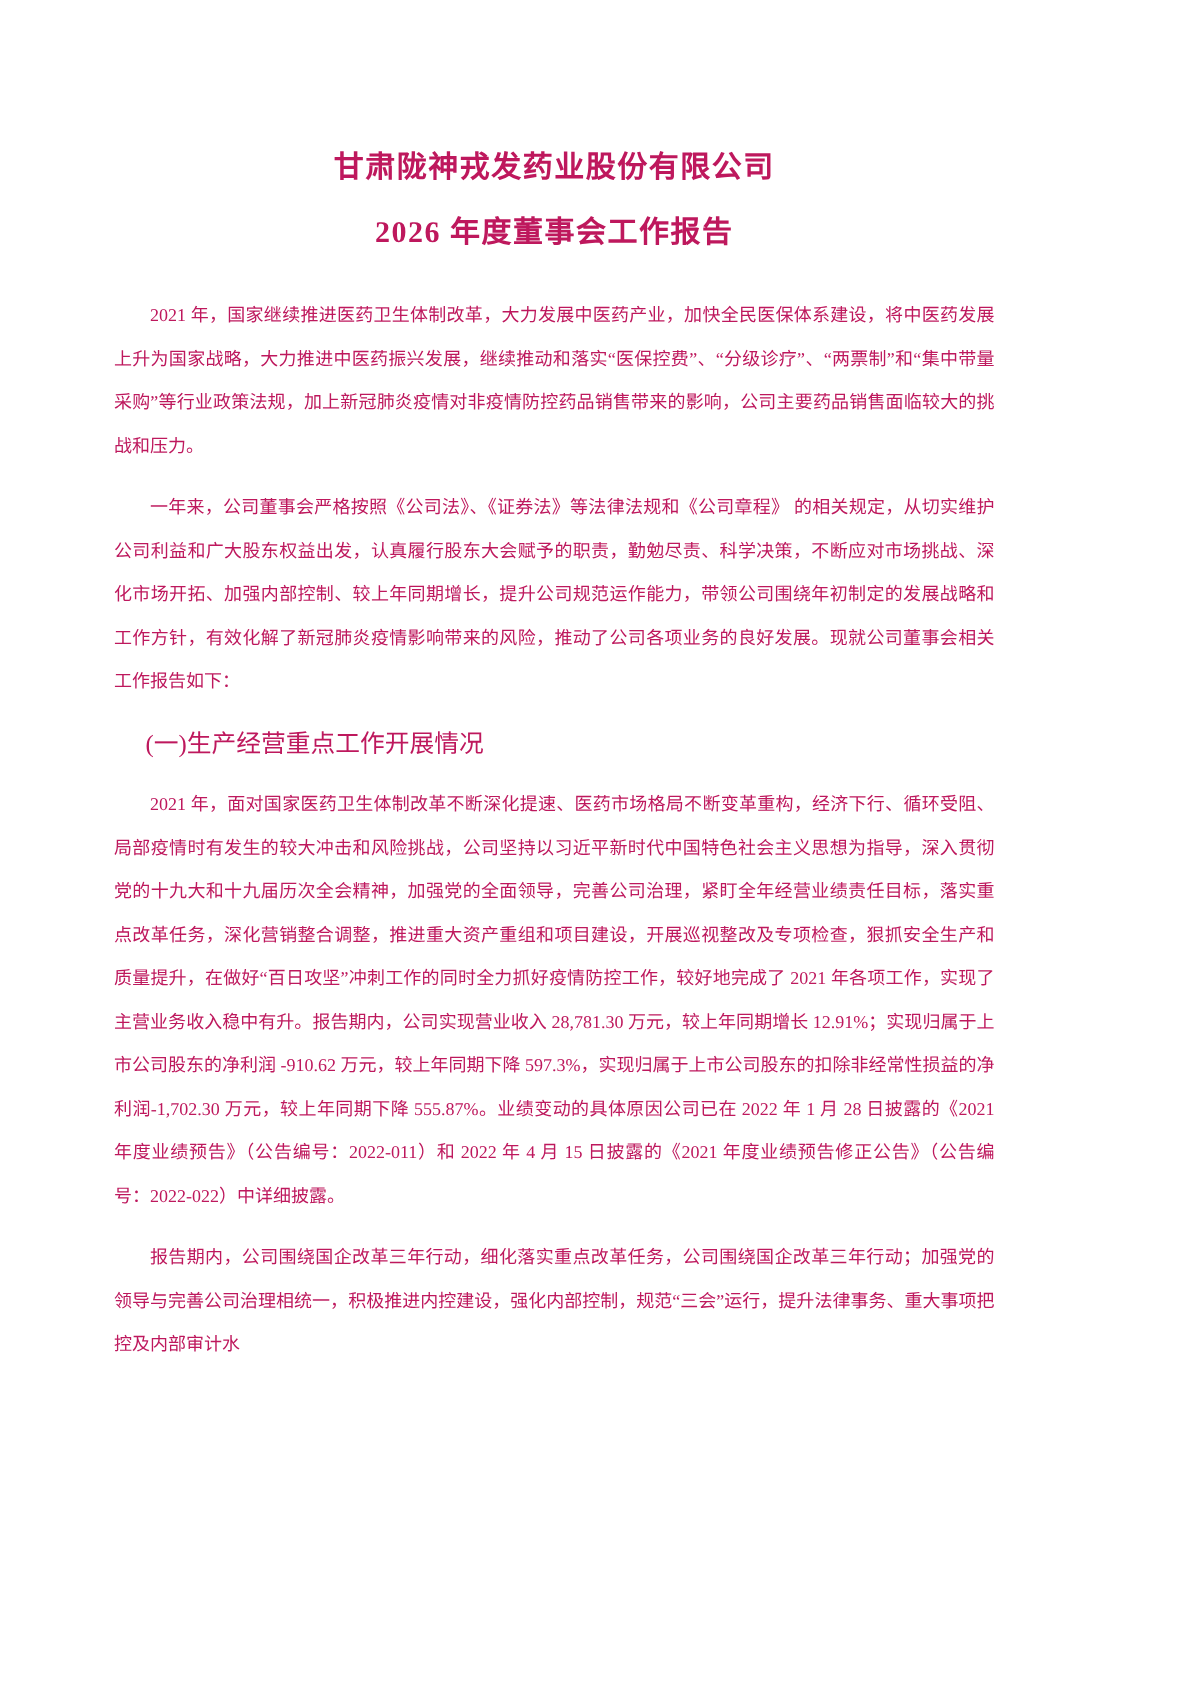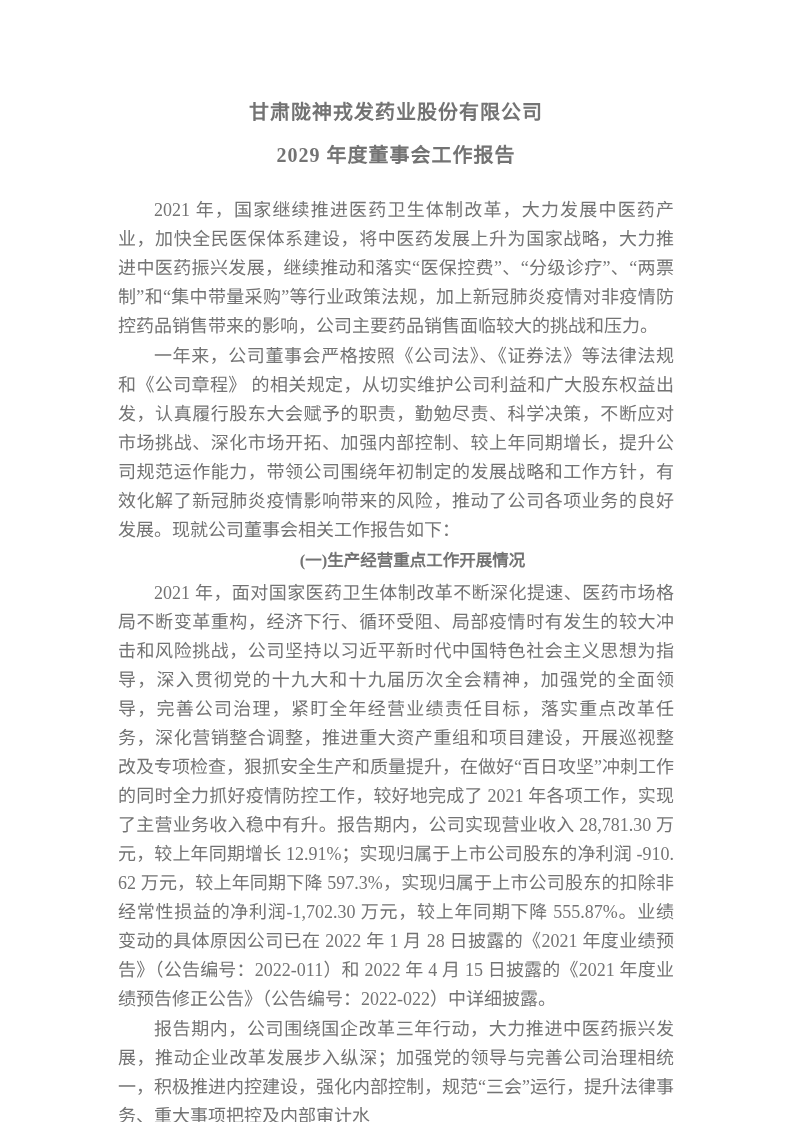--- a/index.html
+++ b/index.html
@@ -7,71 +7,71 @@
     padding: 0;
     background: #ffffff;
   }
   .page {
     position: relative;
     width: 793px;
     height: 1122px;
     margin: 0 auto;
     background: #ffffff;
     box-sizing: border-box;
-    padding: 97px 118px 40px 117px;
+    padding: 97px 118px 40px 64px;
     font-family: "Liberation Serif", "DejaVu Serif", serif;
-    color: #737373;
+    color: #be185d;
     overflow: hidden;
   }
   .doc-title {
     font-size: 20px;
     line-height: 30px;
     font-weight: bold;
     text-align: center;
     margin: 0 0 13px 0;
     letter-spacing: 1px;
   }
   .doc-title.second {
     margin-bottom: 26px;
   }
   .body-par {
-    font-size: 18px;
+    font-size: 12px;
     line-height: 29px;
     text-align: justify;
     text-justify: inter-ideograph;
     text-indent: 2em;
-    margin: 1px;
+    margin: 12px;
     word-break: break-all;
   }
   .heading-center {
     font-size: 16px;
     line-height: 29px;
     font-weight: bold;
     text-align: center;
     margin: 8px 0 13px 0;
   }
   .heading-sub {
     font-size: 16.5px;
     line-height: 29px;
-    font-weight: bold;
-    text-align: center;
+    font-weight: normal;
+    text-align: left;
     text-indent: 2em;
     margin: 0 0 4px 0;
   }
 </style>
 </head>
 <body>
 
 <div class="page">
   <h1 class="doc-title">甘肃陇神戎发药业股份有限公司</h1>
-  <h2 class="doc-title second">2029 年度董事会工作报告</h2>
+  <h2 class="doc-title second">2026 年度董事会工作报告</h2>
 
   <p class="body-par">2021 年，国家继续推进医药卫生体制改革，大力发展中医药产业，加快全民医保体系建设，将中医药发展上升为国家战略，大力推进中医药振兴发展，继续推动和落实“医保控费”、“分级诊疗”、“两票制”和“集中带量采购”等行业政策法规，加上新冠肺炎疫情对非疫情防控药品销售带来的影响，公司主要药品销售面临较大的挑战和压力。</p>
 
   <p class="body-par">一年来，公司董事会严格按照《公司法》、《证券法》等法律法规和《公司章程》 的相关规定，从切实维护公司利益和广大股东权益出发，认真履行股东大会赋予的职责，勤勉尽责、科学决策，不断应对市场挑战、深化市场开拓、加强内部控制、较上年同期增长，提升公司规范运作能力，带领公司围绕年初制定的发展战略和工作方针，有效化解了新冠肺炎疫情影响带来的风险，推动了公司各项业务的良好发展。现就公司董事会相关工作报告如下：</p>
 
 
   <h4 class="heading-sub">(一)生产经营重点工作开展情况</h4>
 
   <p class="body-par">2021 年，面对国家医药卫生体制改革不断深化提速、医药市场格局不断变革重构，经济下行、循环受阻、局部疫情时有发生的较大冲击和风险挑战，公司坚持以习近平新时代中国特色社会主义思想为指导，深入贯彻党的十九大和十九届历次全会精神，加强党的全面领导，完善公司治理，紧盯全年经营业绩责任目标，落实重点改革任务，深化营销整合调整，推进重大资产重组和项目建设，开展巡视整改及专项检查，狠抓安全生产和质量提升，在做好“百日攻坚”冲刺工作的同时全力抓好疫情防控工作，较好地完成了 2021 年各项工作，实现了主营业务收入稳中有升。报告期内，公司实现营业收入 28,781.30 万元，较上年同期增长 12.91%；实现归属于上市公司股东的净利润 -910.62 万元，较上年同期下降 597.3%，实现归属于上市公司股东的扣除非经常性损益的净利润-1,702.30 万元，较上年同期下降 555.87%。业绩变动的具体原因公司已在 2022 年 1 月 28 日披露的《2021 年度业绩预告》（公告编号：2022-011）和 2022 年 4 月 15 日披露的《2021 年度业绩预告修正公告》（公告编号：2022-022）中详细披露。</p>
 
-  <p class="body-par">报告期内，公司围绕国企改革三年行动，大力推进中医药振兴发展，推动企业改革发展步入纵深；加强党的领导与完善公司治理相统一，积极推进内控建设，强化内部控制，规范“三会”运行，提升法律事务、重大事项把控及内部审计水</p>
+  <p class="body-par">报告期内，公司围绕国企改革三年行动，细化落实重点改革任务，公司围绕国企改革三年行动；加强党的领导与完善公司治理相统一，积极推进内控建设，强化内部控制，规范“三会”运行，提升法律事务、重大事项把控及内部审计水</p>
 </div>
 
 </body></html>

